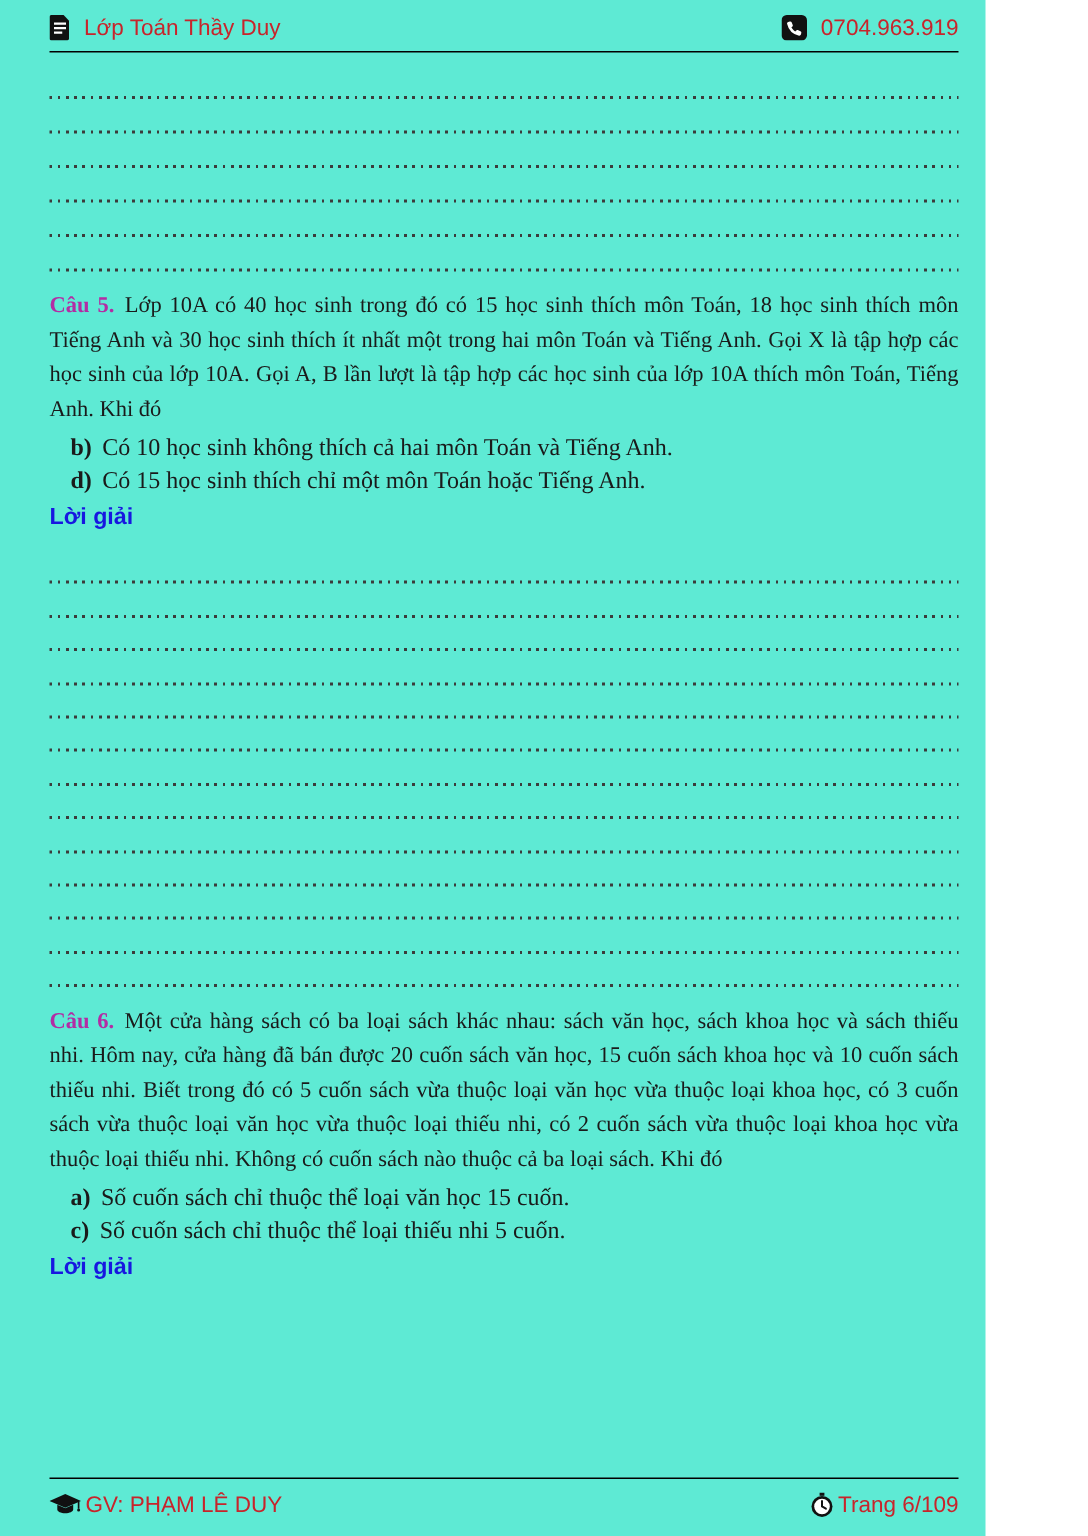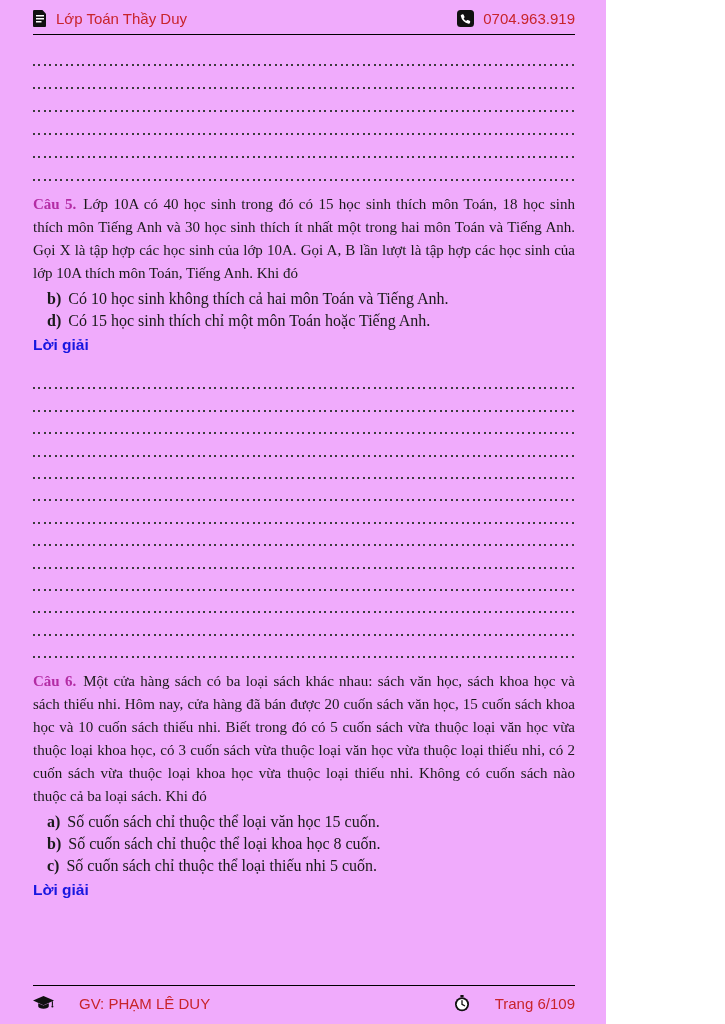--- a/index.html
+++ b/index.html
@@ -1,22 +1,22 @@
 <!DOCTYPE html>
 <html style="--red: #C8242B; --magenta: #B32CA4; --blue: #1717E0;"><head>
 <meta charset="utf-8">
 <style>
   html,body{margin:0;padding:0;background:#fff;}
   .page{
     position:relative;
-    width:606px;height:1024px;
+    width:657px;height:1024px;
     box-sizing:border-box;
-    padding:10px 31px 12px 33px;
+    padding:10px 18px 12px 33px;
     display:flex;flex-direction:column;
-    background:#f0abfc;
+    background:#5eead4;
     font-family:"Liberation Serif", serif;
     color:#1a1a1a;
     overflow:hidden;
   }
   
   .header{
     display:flex;align-items:center;gap:9px;
     border-bottom:1.7px solid #000;
     padding-bottom:7px;
     font-family:"Liberation Sans", sans-serif;
@@ -54,21 +54,21 @@
     font-size:15.5px;
     line-height:21px;
     margin-top:2px;
     color:var(--blue,#1717E0);
   }
   
   .footer{
     margin-top:auto;
     border-top:1.7px solid #000;
     padding-top:9px;
-    display:flex;align-items:center;gap:25px;
+    display:flex;align-items:center;gap:3px;
     font-family:"Liberation Sans", sans-serif;
     font-size:15px;
     color:var(--red,#C8242B);
   }
   .footer .spacer{flex:1;}
 </style>
 </head>
 <body>
 
 <div class="page">
@@ -132,23 +132,20 @@
     </div>
 
   <div class="question">
     <span class="qlabel">Câu 6.</span><span>Một cửa hàng sách có ba loại sách khác nhau: sách văn học, sách khoa học và sách thiếu nhi. Hôm nay, cửa hàng đã bán được 20 cuốn sách văn học, 15 cuốn sách khoa học và 10 cuốn sách thiếu nhi. Biết trong đó có 5 cuốn sách vừa thuộc loại văn học vừa thuộc loại khoa học, có 3 cuốn sách vừa thuộc loại văn học vừa thuộc loại thiếu nhi, có 2 cuốn sách vừa thuộc loại khoa học vừa thuộc loại thiếu nhi. Không có cuốn sách nào thuộc cả ba loại sách. Khi đó</span>
   </div>
   <div class="items">
     <div class="item">
       <span class="ilabel">a)</span><span>Số cuốn sách chỉ thuộc thể loại văn học 15 cuốn.</span>
     </div>
     <div class="item">
-      <span class="ilabel">b)</span><span>Số cuốn sách chỉ thuộc thể loại khoa học 8 cuốn.</span>
-    </div>
-    <div class="item">
       <span class="ilabel">c)</span><span>Số cuốn sách chỉ thuộc thể loại thiếu nhi 5 cuốn.</span>
     </div>
   </div>
   <div class="solution">Lời giải</div>
 
   <div class="footer">
     <span class="icon">
       <svg width="21" height="15" viewBox="0 0 21 15">
         <polygon points="10.5,0 21,4.6 10.5,9.2 0,4.6" fill="#111"></polygon>
         <path d="M5.2 7.2v3.1c0 1.4 2.4 2.5 5.3 2.5s5.3-1.1 5.3-2.5V7.2l-5.3 2.3z" fill="#111"></path>

